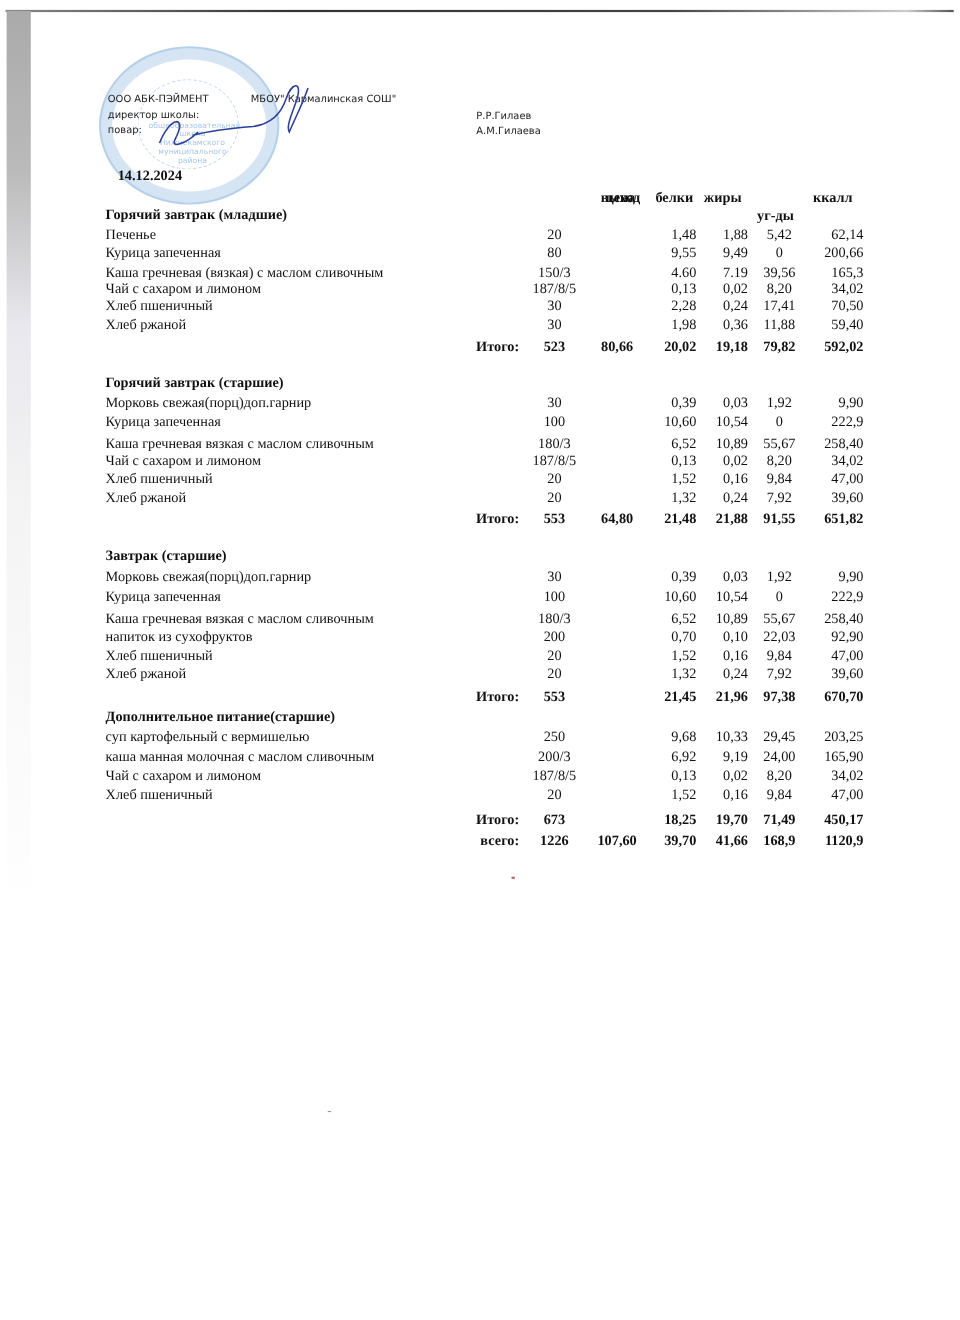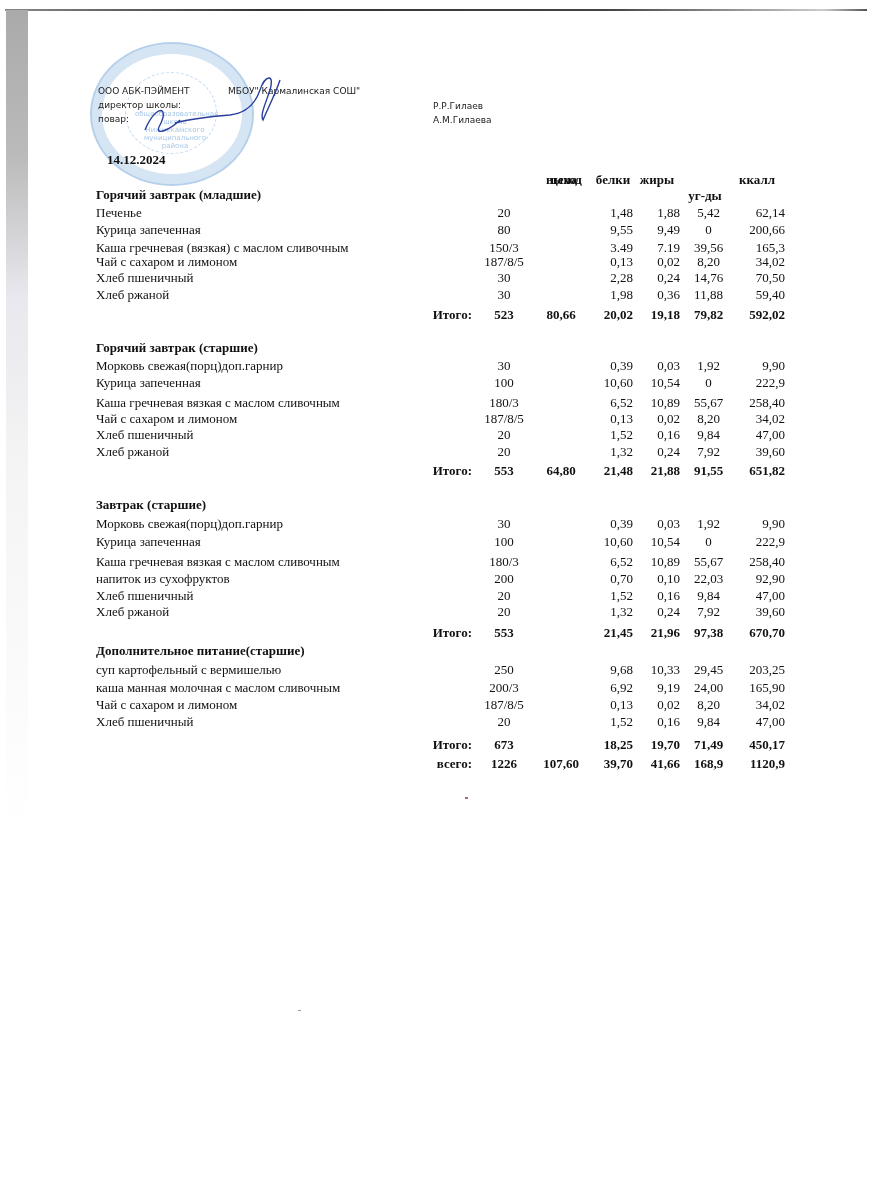--- a/index.html
+++ b/index.html
@@ -106,41 +106,41 @@
       <span class="cell c-price"></span>
       <span class="cell c-p">9,55</span>
       <span class="cell c-f">9,49</span>
       <span class="cell c-c">0</span>
       <span class="cell c-k">200,66</span>
     </div>
     <div class="row item" style="top: 240px;">
       <span class="name">Каша гречневая (вязкая) с маслом сливочным</span>
       <span class="cell c-out">150/3</span>
       <span class="cell c-price"></span>
-      <span class="cell c-p">3.49</span>
+      <span class="cell c-p">4.60</span>
       <span class="cell c-f">7.19</span>
       <span class="cell c-c">39,56</span>
       <span class="cell c-k">165,3</span>
     </div>
     <div class="row item" style="top: 254px;">
       <span class="name">Чай с сахаром и лимоном</span>
       <span class="cell c-out">187/8/5</span>
       <span class="cell c-price"></span>
       <span class="cell c-p">0,13</span>
       <span class="cell c-f">0,02</span>
       <span class="cell c-c">8,20</span>
       <span class="cell c-k">34,02</span>
     </div>
     <div class="row item" style="top: 270px;">
       <span class="name">Хлеб пшеничный</span>
       <span class="cell c-out">30</span>
       <span class="cell c-price"></span>
       <span class="cell c-p">2,28</span>
       <span class="cell c-f">0,24</span>
-      <span class="cell c-c">14,76</span>
+      <span class="cell c-c">17,41</span>
       <span class="cell c-k">70,50</span>
     </div>
     <div class="row item" style="top: 287px;">
       <span class="name">Хлеб ржаной</span>
       <span class="cell c-out">30</span>
       <span class="cell c-price"></span>
       <span class="cell c-p">1,98</span>
       <span class="cell c-f">0,36</span>
       <span class="cell c-c">11,88</span>
       <span class="cell c-k">59,40</span>

